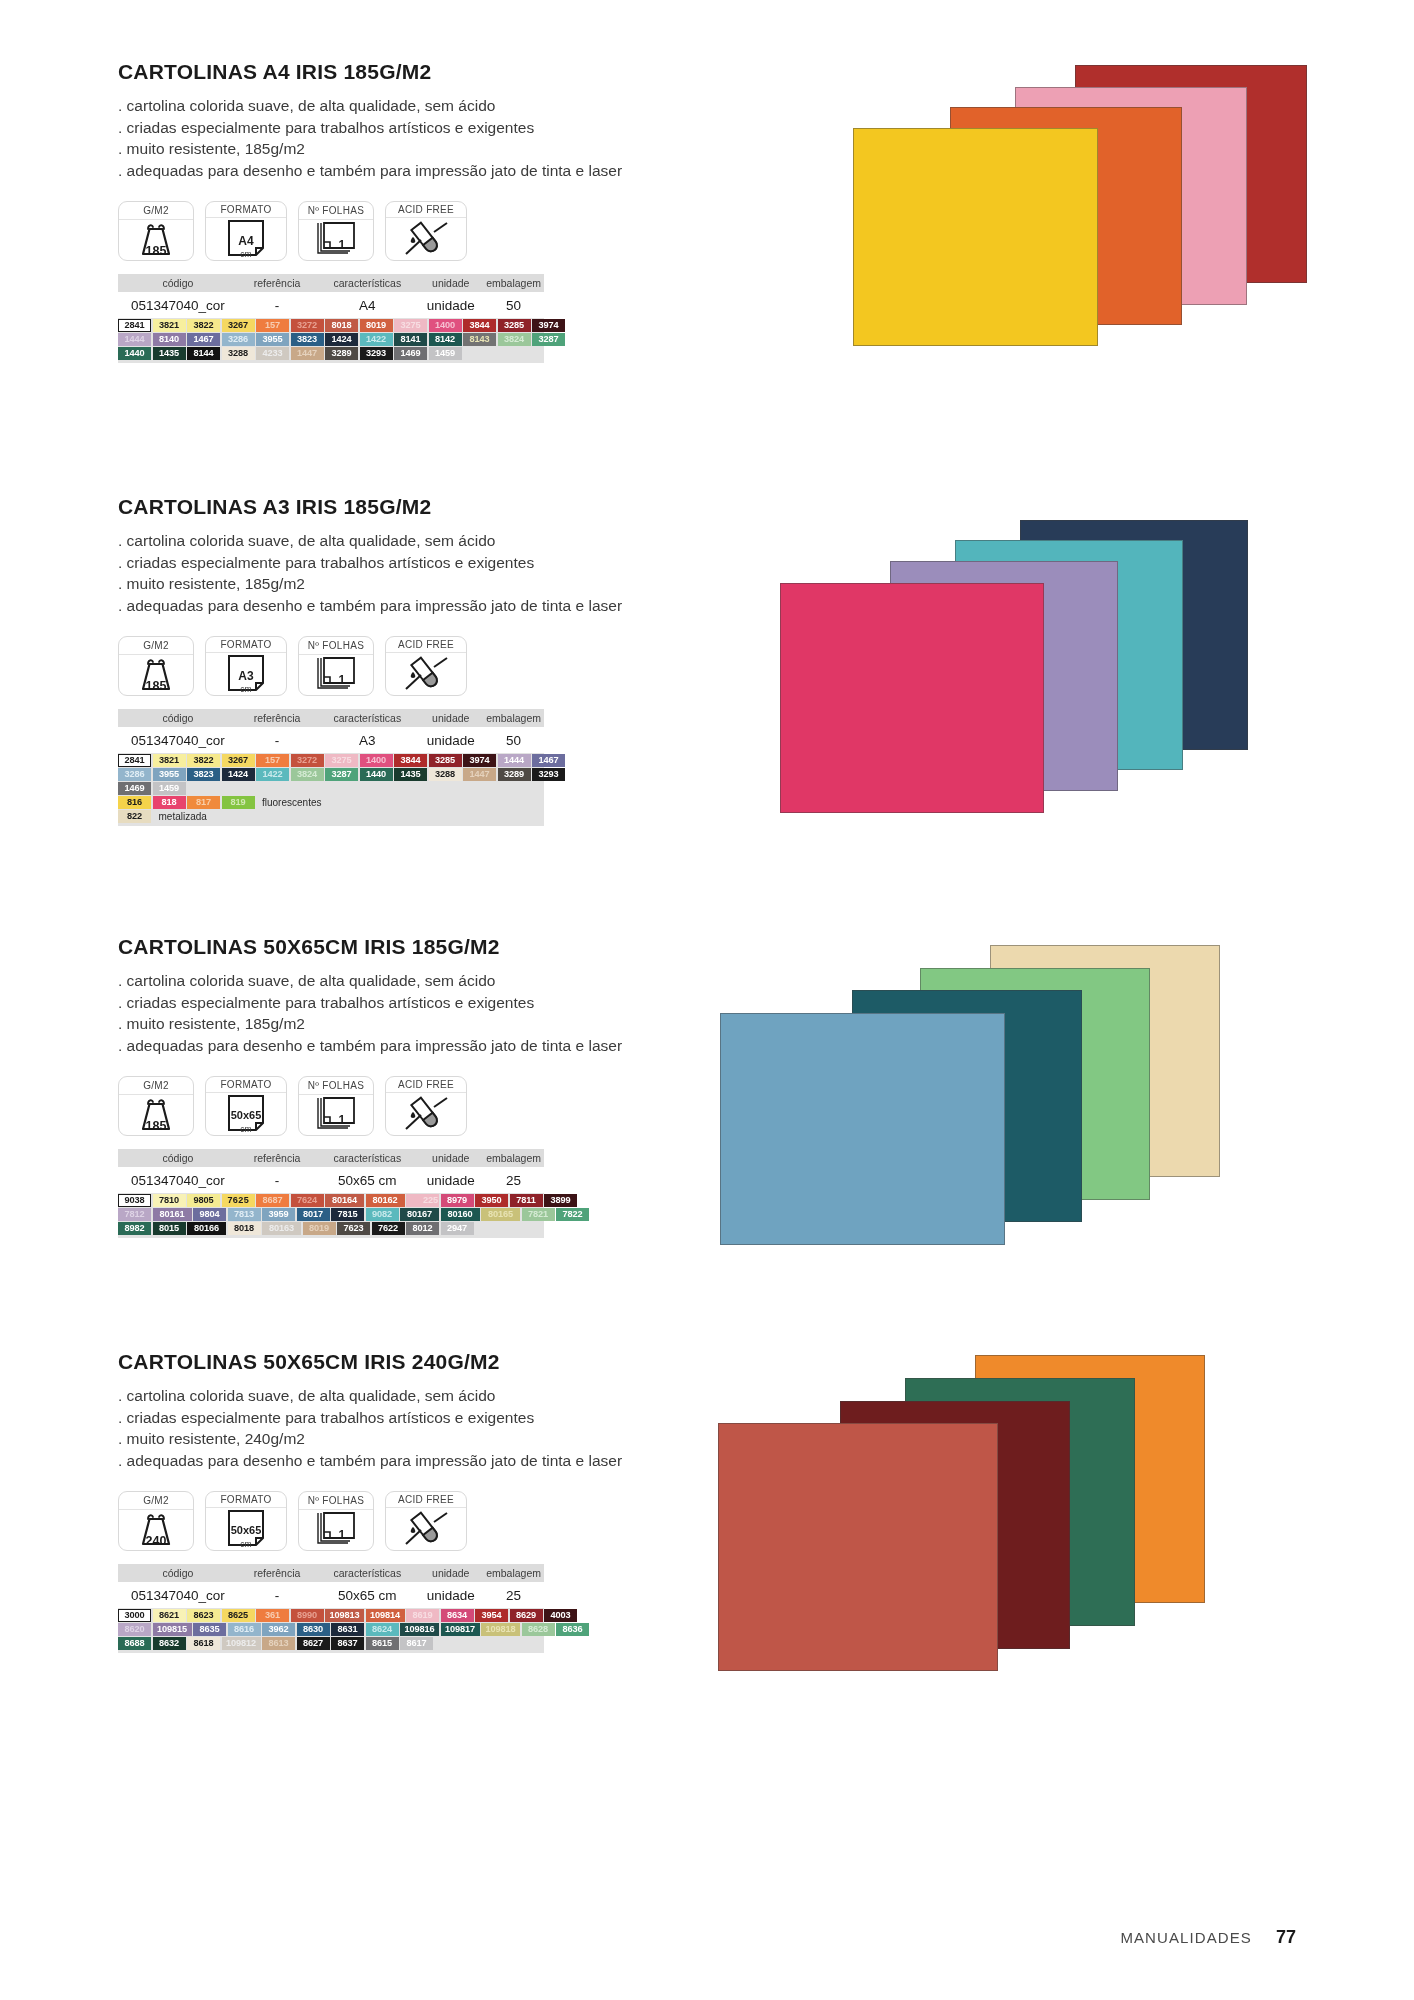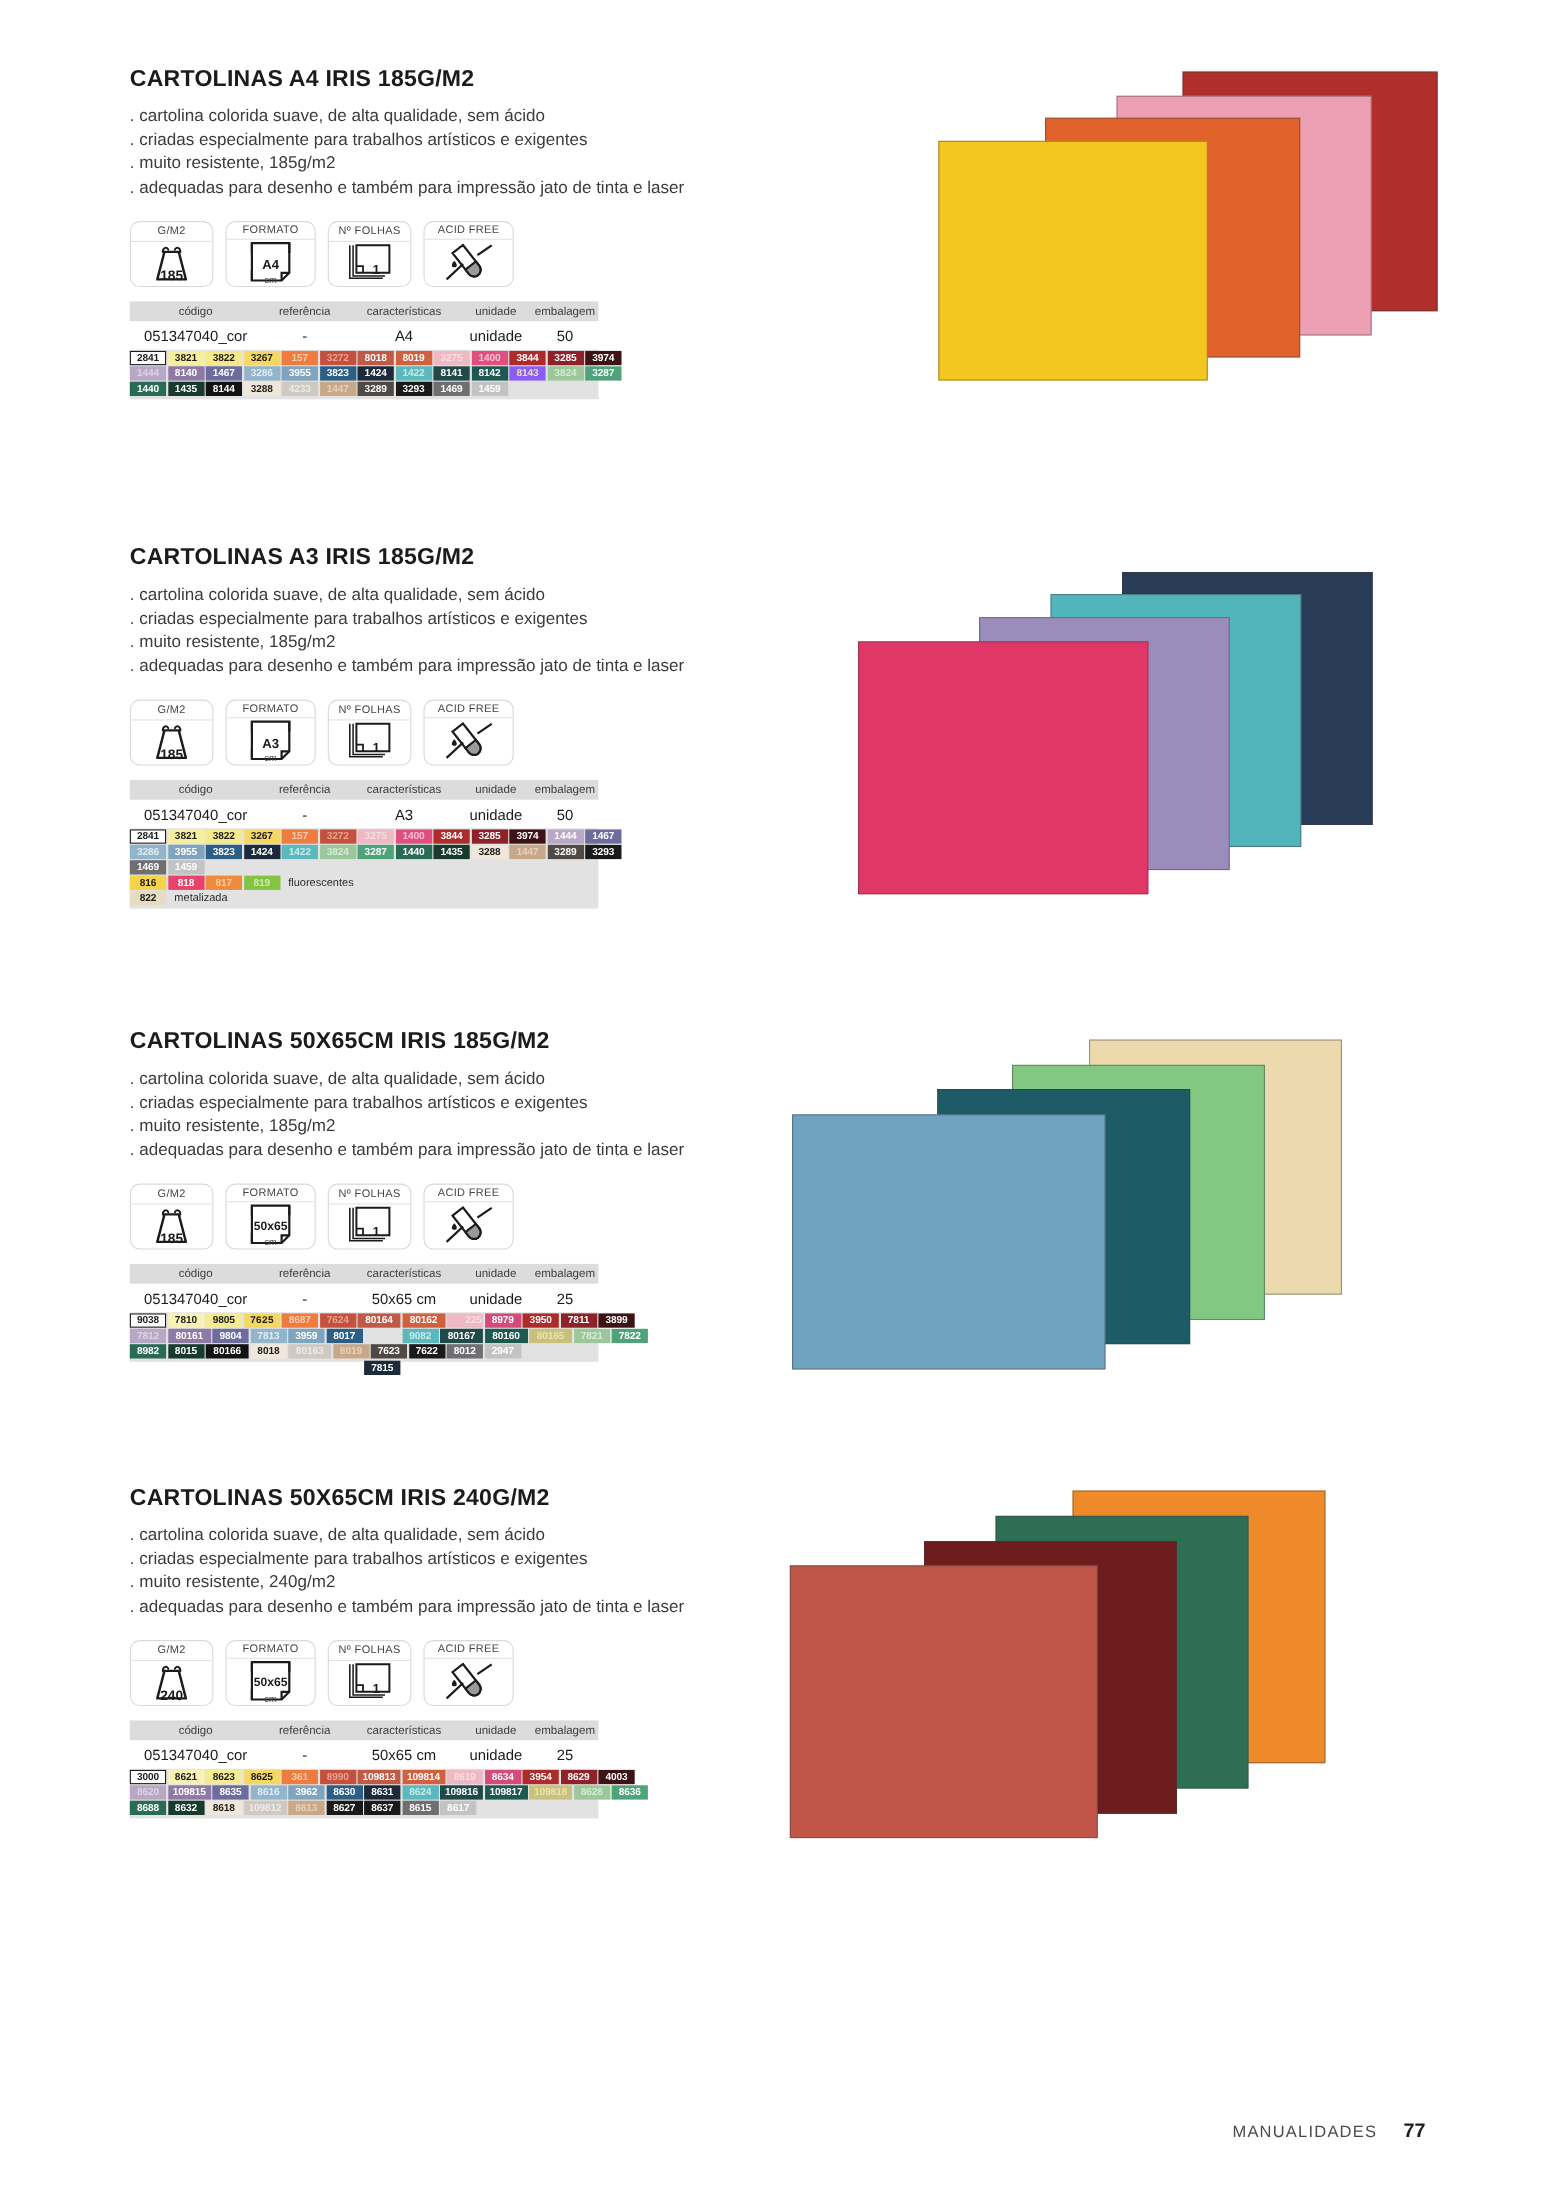--- a/index.html
+++ b/index.html
@@ -277,21 +277,21 @@
               <div class="sw w1" style="background: rgb(185, 167, 198); color: rgb(222, 211, 229);">1444</div>
               <div class="sw w1" style="background: rgb(142, 122, 165); color: rgb(255, 255, 255);">8140</div>
               <div class="sw w1" style="background: rgb(108, 109, 158); color: rgb(255, 255, 255);">1467</div>
               <div class="sw w1" style="background: rgb(147, 181, 204); color: rgb(224, 237, 244);">3286</div>
               <div class="sw w1" style="background: rgb(127, 164, 191); color: rgb(255, 255, 255);">3955</div>
               <div class="sw w1" style="background: rgb(43, 95, 134); color: rgb(255, 255, 255);">3823</div>
               <div class="sw w1" style="background: rgb(29, 42, 60); color: rgb(255, 255, 255);">1424</div>
               <div class="sw w1" style="background: rgb(91, 185, 189); color: rgb(201, 234, 236);">1422</div>
               <div class="sw w1" style="background: rgb(31, 74, 72); color: rgb(255, 255, 255);">8141</div>
               <div class="sw w1" style="background: rgb(29, 88, 81); color: rgb(255, 255, 255);">8142</div>
-              <div class="sw w1" style="background: #8b5cf6; color: rgb(232, 227, 180);">8143</div>
+              <div class="sw w1" style="background: #737373; color: rgb(232, 227, 180);">8143</div>
               <div class="sw w1" style="background: rgb(155, 199, 154); color: rgb(213, 235, 212);">3824</div>
               <div class="sw w1" style="background: rgb(79, 163, 122); color: rgb(255, 255, 255);">3287</div>
               <div class="sw-spacer"></div>
             </div>
             <div class="sw-row">
               <div class="sw w1" style="background: rgb(42, 107, 86); color: rgb(255, 255, 255);">1440</div>
               <div class="sw w1" style="background: rgb(25, 59, 46); color: rgb(255, 255, 255);">1435</div>
               <div class="sw w1" style="background: rgb(18, 18, 18); color: rgb(255, 255, 255);">8144</div>
               <div class="sw w1" style="background: rgb(239, 231, 217); color: rgb(27, 27, 27);">3288</div>
               <div class="sw w1" style="background: rgb(207, 201, 193); color: rgb(236, 236, 236);">4233</div>
@@ -538,21 +538,21 @@
               <div class="sw w1" style="background: rgb(61, 19, 22); color: rgb(255, 255, 255);">3899</div>
               <div class="sw-spacer"></div>
             </div>
             <div class="sw-row">
               <div class="sw w1" style="background: rgb(185, 167, 198); color: rgb(222, 211, 229);">7812</div>
               <div class="sw w2" style="background: rgb(142, 122, 165); color: rgb(255, 255, 255);">80161</div>
               <div class="sw w1" style="background: rgb(108, 109, 158); color: rgb(255, 255, 255);">9804</div>
               <div class="sw w1" style="background: rgb(147, 181, 204); color: rgb(224, 237, 244);">7813</div>
               <div class="sw w1" style="background: rgb(127, 164, 191); color: rgb(255, 255, 255);">3959</div>
               <div class="sw w1" style="background: rgb(43, 95, 134); color: rgb(255, 255, 255);">8017</div>
-              <div class="sw w1" style="background: rgb(29, 42, 60); color: rgb(255, 255, 255); margin-top: 29px;">7815</div>
+              <div class="sw w1" style="background: rgb(29, 42, 60); color: rgb(255, 255, 255);">7815</div>
               <div class="sw w1" style="background: rgb(91, 185, 189); color: rgb(201, 234, 236);">9082</div>
               <div class="sw w2" style="background: rgb(31, 74, 72); color: rgb(255, 255, 255);">80167</div>
               <div class="sw w2" style="background: rgb(29, 88, 81); color: rgb(255, 255, 255);">80160</div>
               <div class="sw w2" style="background: rgb(201, 193, 121); color: rgb(232, 227, 180);">80165</div>
               <div class="sw w1" style="background: rgb(155, 199, 154); color: rgb(213, 235, 212);">7821</div>
               <div class="sw w1" style="background: rgb(79, 163, 122); color: rgb(255, 255, 255);">7822</div>
               <div class="sw-spacer"></div>
             </div>
             <div class="sw-row">
               <div class="sw w1" style="background: rgb(42, 107, 86); color: rgb(255, 255, 255);">8982</div>

